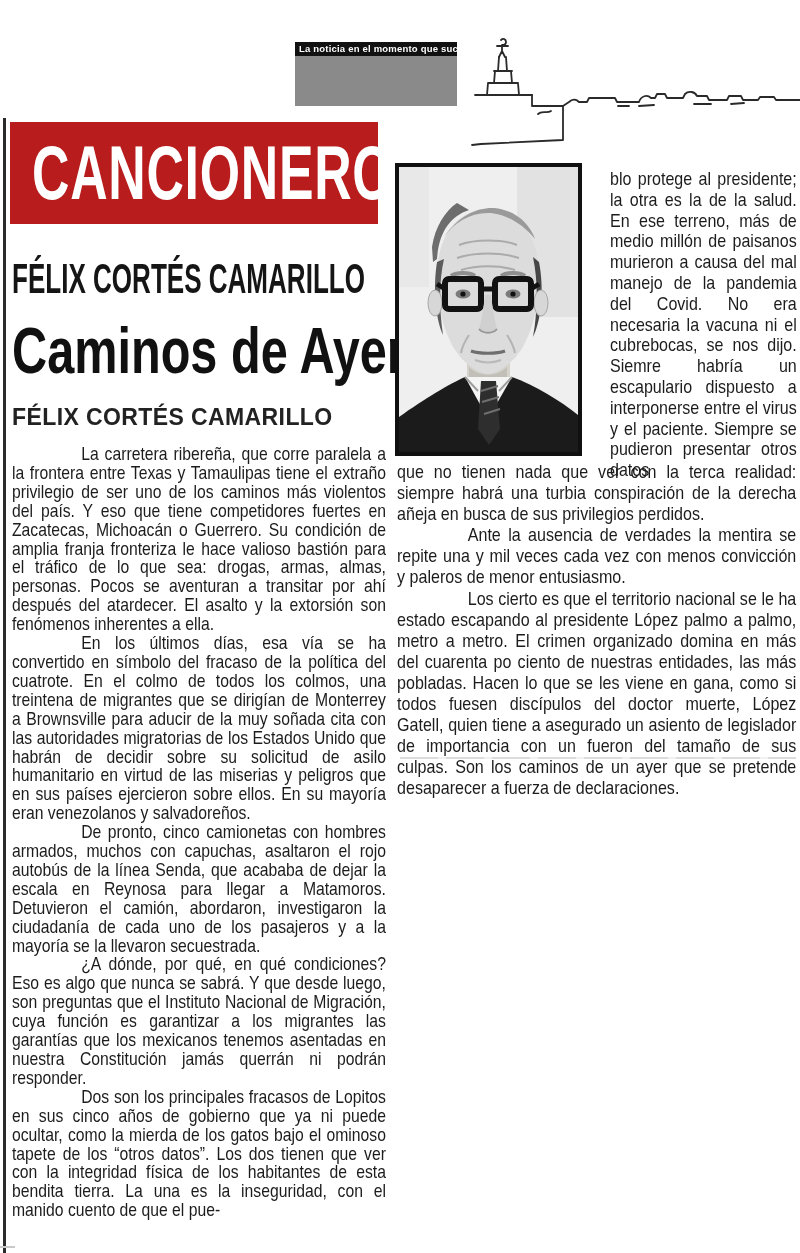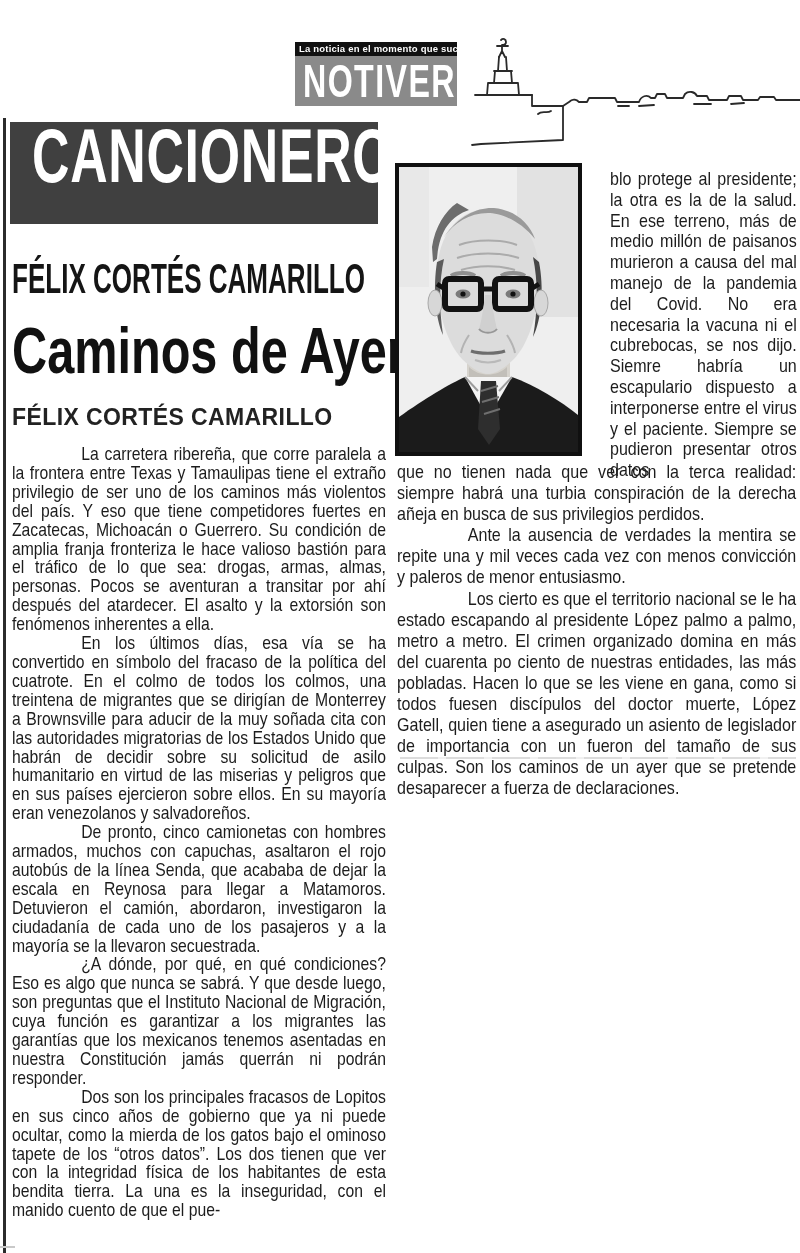--- a/index.html
+++ b/index.html
@@ -24,21 +24,21 @@
   .logo-brand {
     display:inline-block; color:#ffffff; font-weight:bold; font-size:46px; line-height:48px;
     transform:scale(0.70,1.02); transform-origin:left top; margin-left:8px; letter-spacing:2px; white-space:nowrap;
   }
 
   .skyline { position:absolute; left:468px; top:36px; width:332px; height:114px; }
 
   
   .banner {
     position:absolute; left:10px; top:122px; width:368px; height:102px;
-    background:#404040; display:flex; 
+    background:#b91c1c; display:flex; align-items:center;
   }
   .banner-text {
     display:inline-block; color:#ffffff; font-weight:900; font-size:70px; line-height:70px;
     transform:scale(0.74,1.08); transform-origin:left center; margin-left:22px;
     white-space:nowrap; letter-spacing:1px;
   }
 
   
   .kicker {
     position:absolute; left:12px; top:256px; font-weight:900; font-size:42px; line-height:44px;
@@ -88,23 +88,20 @@
 </head>
 <body>
 
 <div id="page">
 
   <div class="left-rule"></div>
   <div class="corner-tick"></div>
 
   <div class="logo">
     <div class="logo-tagline">La noticia en el momento que sucede</div>
-    <div class="logo-brand-wrap">
-      <span class="logo-brand">NOTIVER</span>
-    </div>
   </div>
 
   <svg class="skyline" viewBox="0 0 332 114" fill="none" stroke="#2a2a2a" stroke-width="1.8" stroke-linecap="round" stroke-linejoin="round">
     <path d="M33,4 C35,2 38,3 38,6 C38,8 36,9 34,9 L34,15 M29,10 L40,10 M34,15 L31,21 M34,15 L37,21"></path>
     <path d="M31,21 L30,35 M38,21 L39,35 M26,35 L44,35 M27,35 L26,47 M43,35 L44,47 M20,47 L50,47 M20,47 L19,59 M50,47 L51,59 M7,59 L64,59"></path>
     <path d="M64,59 L64,70 L95,70 L95,104 L13,108 L4,109"></path>
     <path d="M95,70 L101,66 C105,62 109,64 111,66 L119,66 L121,62 L147,62 L149,66 L171,66 C173,60 179,58 183,62 L187,62 L189,58 L197,58 L199,62 L215,62 L217,58 C221,54 227,56 229,60 L239,60 L241,64 L259,64 L261,60 L273,60 L275,64 L290,64 L292,61 L306,61 L308,64 L332,64"></path>
     <path d="M150,70 L161,70 M171,70 L186,69 M226,68 L243,68 M263,68 L276,67"></path>
     <path d="M70,78 C74,74 79,78 83,75"></path>
   </svg>

